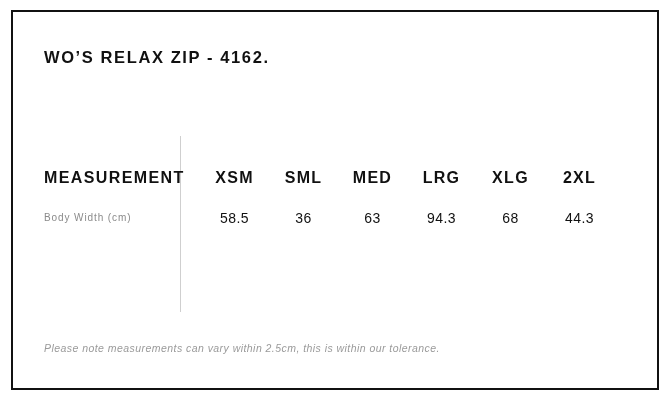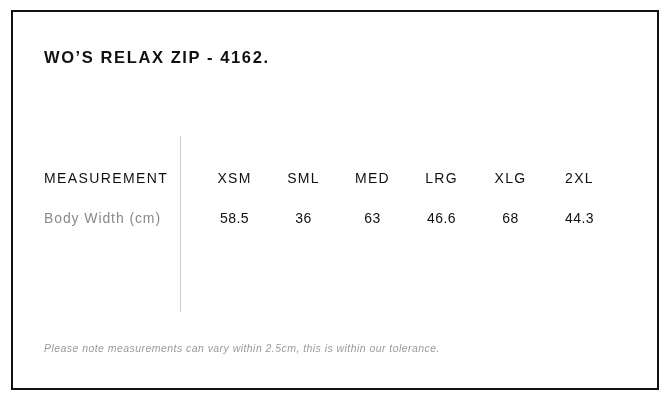--- a/index.html
+++ b/index.html
@@ -59,42 +59,42 @@
   table.size-table td {
     padding: 0;
     margin: 0;
   }
   .col-label { width: 156px; }
   .col-size  { width: 69px; }
 
   thead th {
     height: 32px;
     vertical-align: middle;
-    font-size: 14px;
-    font-weight: normal;
+    font-size: 16px;
+    font-weight: bold;
     letter-spacing: 1.3px;
     color: #111111;
     text-align: center;
   }
   thead th.head-measure {
     text-align: left;
     letter-spacing: 1.4px;
   }
   tbody td {
     height: 47px;
     vertical-align: middle;
     text-align: center;
     font-size: 14px;
     color: #111111;
     font-weight: normal;
   }
   tbody td.row-label {
     text-align: left;
     color: #8a8a8a;
-    font-size: 14px;
+    font-size: 10px;
     letter-spacing: 0.9px;
   }
   tbody td.value {
     letter-spacing: 0.4px;
   }
   .note {
     position: absolute;
     left: 44px;
     top: 342px;
     font-size: 10.5px;
@@ -135,21 +135,21 @@
         <th>XLG</th>
         <th>2XL</th>
       </tr>
     </thead>
     <tbody>
       <tr>
         <td class="row-label">Body Width (cm)</td>
         <td class="value">58.5</td>
         <td class="value">36</td>
         <td class="value">63</td>
-        <td class="value">46.6</td>
+        <td class="value">94.3</td>
         <td class="value">68</td>
         <td class="value">44.3</td>
       </tr>
     </tbody>
   </table>
 
   <div class="note">Please note measurements can vary within 2.5cm, this is within our tolerance.</div>
 </div>
 
 </body></html>

